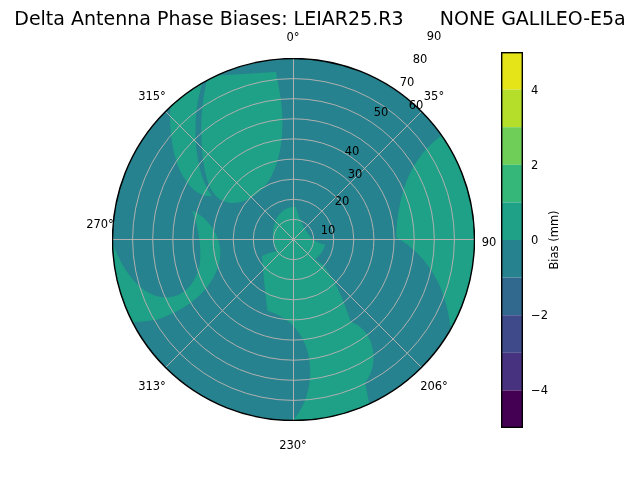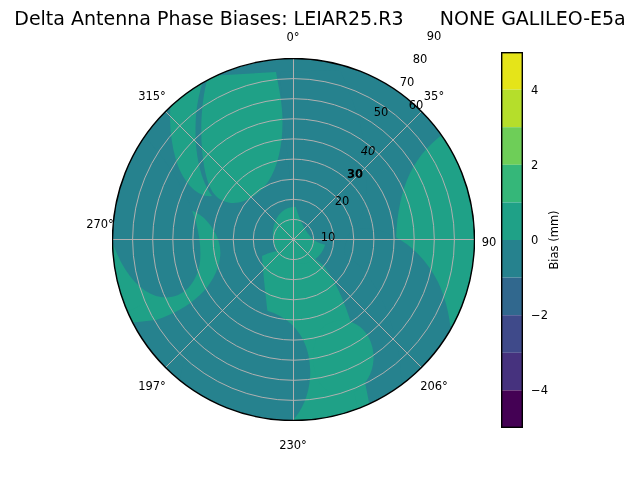--- a/index.html
+++ b/index.html
@@ -120,37 +120,37 @@
       <g stroke="#b0b0b0" stroke-width="1">
         <line x1="181.5" y1="0.5" x2="181.5" y2="362.5"></line>
         <line x1="0.5" y1="181.5" x2="362.5" y2="181.5"></line>
         <line x1="53.5" y1="53.5" x2="309.5" y2="309.5"></line>
         <line x1="309.5" y1="53.5" x2="53.5" y2="309.5"></line>
       </g>
 
       <circle cx="181.5" cy="181.5" r="181" fill="none" stroke="#000000" stroke-width="1.4"></circle>
     </svg>
 
-    <div class="rlabel" style="left:216px;top:179px;">10</div>
+    <div class="rlabel" style="left:216px;top:172px;">10</div>
     <div class="rlabel" style="left:230px;top:143px;">20</div>
-    <div class="rlabel" style="left:243px;top:116px;font-weight:bold;">30</div>
-    <div class="rlabel" style="left:256px;top:93px;font-style:italic;">40</div>
+    <div class="rlabel" style="left:243px;top:116px;">30</div>
+    <div class="rlabel" style="left:240px;top:93px;">40</div>
     <div class="rlabel" style="left:269px;top:54px;">50</div>
     <div class="rlabel" style="left:264px;top:47px;margin-left:40px;">60</div>
     <div class="rlabel" style="left:295px;top:24px;">70</div>
     <div class="rlabel" style="left:308px;top:1px;">80</div>
     <div class="rlabel" style="left:322px;top:-22px;">90</div>
   </div>
 
   <div class="thetalabel" style="left:293px;top:37px;">0°</div>
   <div class="thetalabel" style="left:434px;top:96px;">35°</div>
   <div class="thetalabel" style="left:489px;top:242px;">90</div>
   <div class="thetalabel" style="left:434px;top:386px;">206°</div>
   <div class="thetalabel" style="left:293px;top:445px;">230°</div>
-  <div class="thetalabel" style="left:152px;top:386px;">197°</div>
+  <div class="thetalabel" style="left:152px;top:386px;">313°</div>
   <div class="thetalabel" style="left:88px;top:224px;margin-left:12px;">270°</div>
   <div class="thetalabel" style="left:152px;top:96px;">315°</div>
 
   <div id="cbar-wrap">
     <svg id="cbar-svg" width="22" height="376" viewBox="0 0 22 376">
       <g>
         <rect x="0" y="0" width="22" height="37.6" fill="#e5e419"></rect>
         <rect x="0" y="37.6" width="22" height="37.6" fill="#b5de2b"></rect>
         <rect x="0" y="75.2" width="22" height="37.6" fill="#6ece58"></rect>
         <rect x="0" y="112.8" width="22" height="37.6" fill="#35b779"></rect>

